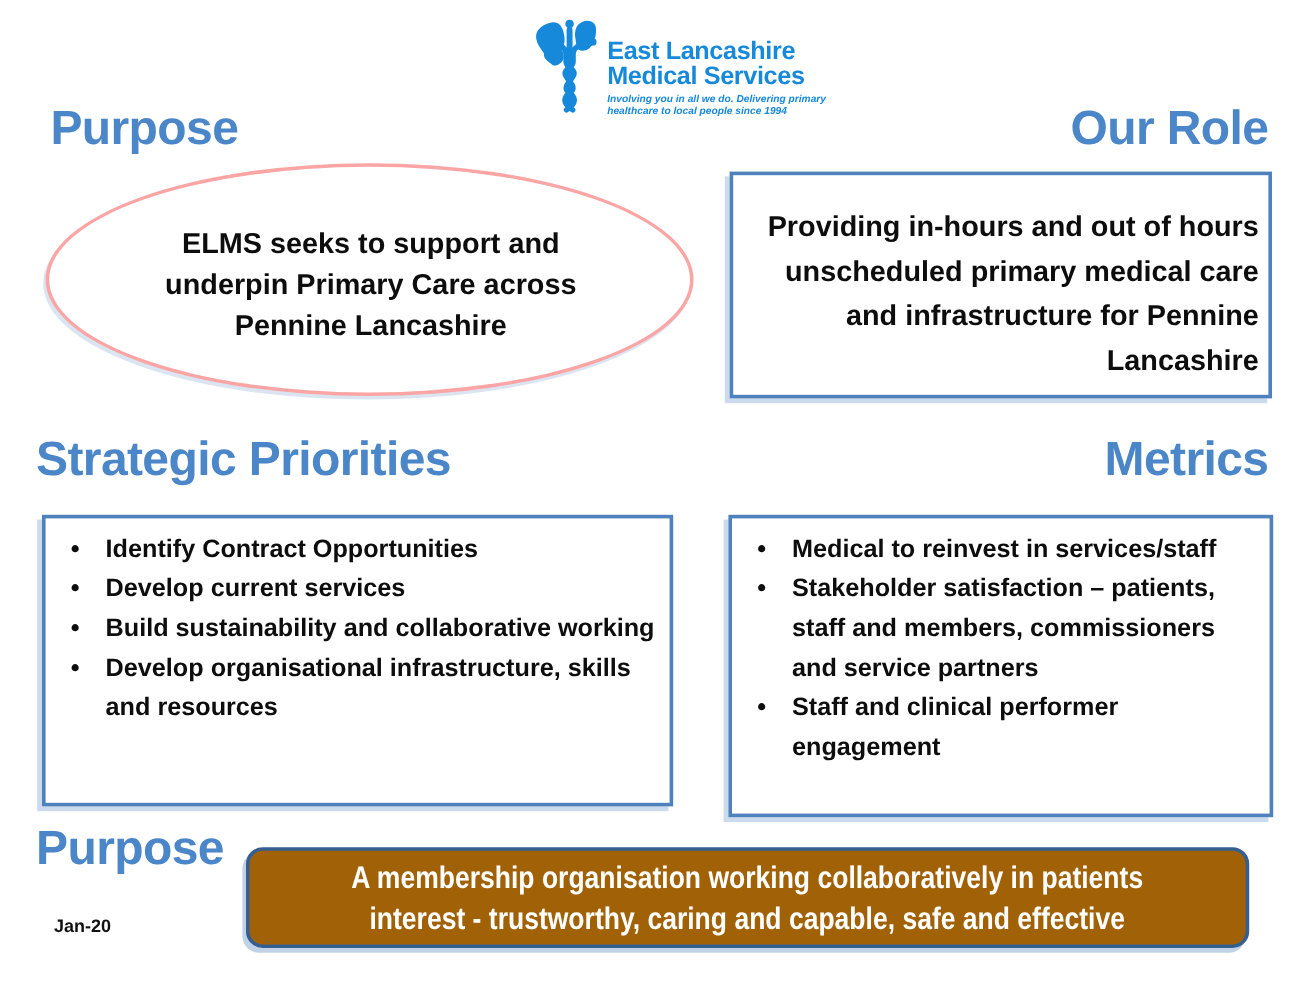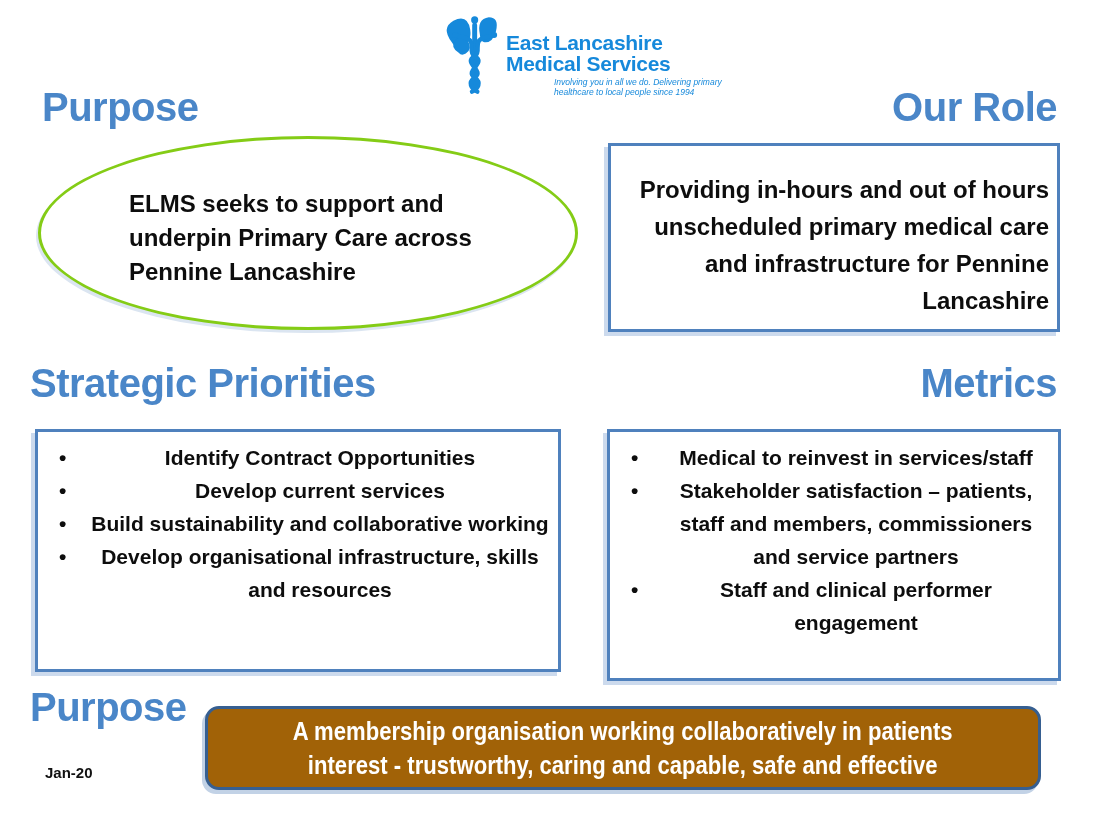--- a/index.html
+++ b/index.html
@@ -7,38 +7,39 @@
   .page {
     position:relative; width:1095px; height:820px; background:#ffffff;
     font-family:"Liberation Sans", sans-serif; overflow:hidden;padding-left:42px;
   }
 
   
   .logo { position:absolute; left:441px; top:10px; display:flex; align-items:flex-start; }
   .logo-icon { width:62px; height:88px; flex:0 0 auto; }
   .logo-textblock { margin-left:3px; padding-top:22px; }
   .logo-name { color:#1689db; font-weight:bold; font-size:21px; line-height:21px; letter-spacing:-0.3px; }
-  .logo-tagline { color:#1689db; font-weight:normal; font-style:italic; font-size:8.5px; line-height:10px; margin-top:3px;margin-left:48px; }
+  .logo-tagline { color:#1689db; font-weight:bold; font-style:italic; font-size:8.5px; line-height:10px; margin-top:3px; }
 
   
   .heading {
     position:absolute; color:#4a86c8; font-weight:bold; font-size:40px; line-height:46px;
     letter-spacing:-0.5px;
   }
   .h-purpose   { left:30px;  top:84px;margin-left:12px; }
   .h-ourrole   { right:38px; top:84px; }
   .h-strategic { left:30px;  top:360px;text-align:center; }
   .h-metrics   { right:38px; top:360px; }
   .h-values    { left:30px;  top:684px; }
 
   
   .ellipse {
     position:absolute; left:38px; top:136px; width:540px; height:194px;
-    border:3px solid #84cc16; border-radius:50%; background:#ffffff;
+    border:3px solid #fca5a5; border-radius:50%; background:#ffffff;
     box-shadow:-2px 3px 0 #dbe5f1;
+    text-align:center;
   }
   .ellipse-text {
     position:absolute; left:88px; top:48px; width:360px;
     color:#0d0d0d; font-weight:bold; font-size:24px; line-height:34px;
     white-space:pre-line;
   }
 
   
   .box {
     position:absolute; border:3px solid #4f81bd; background:#ffffff;
@@ -46,21 +47,21 @@
   }
   .box-ourrole { left:608px; top:143px; width:452px; height:189px; }
   .box-ourrole .box-text {
     padding:25px 8px 0; text-align:right;
     color:#0d0d0d; font-weight:bold; font-size:24px; line-height:37px;
     white-space:pre-line;
   }
   .box-strategic { left:35px;  top:429px; width:526px; height:243px; }
   .box-metrics   { left:607px; top:429px; width:454px; height:252px; }
 
-  .bullet-list { list-style:none; padding-top:9px;text-align:center; }
+  .bullet-list { list-style:none; padding-top:9px; }
   .bullet-list li {
     position:relative; padding-left:50px; padding-right:6px;
     color:#0d0d0d; font-weight:bold; font-size:21px; line-height:33px;
   }
   .bullet-list li::before {
     content:"\2022"; position:absolute; left:21px; top:0;
     font-size:21px; line-height:33px; color:#0d0d0d;
   }
 
   

